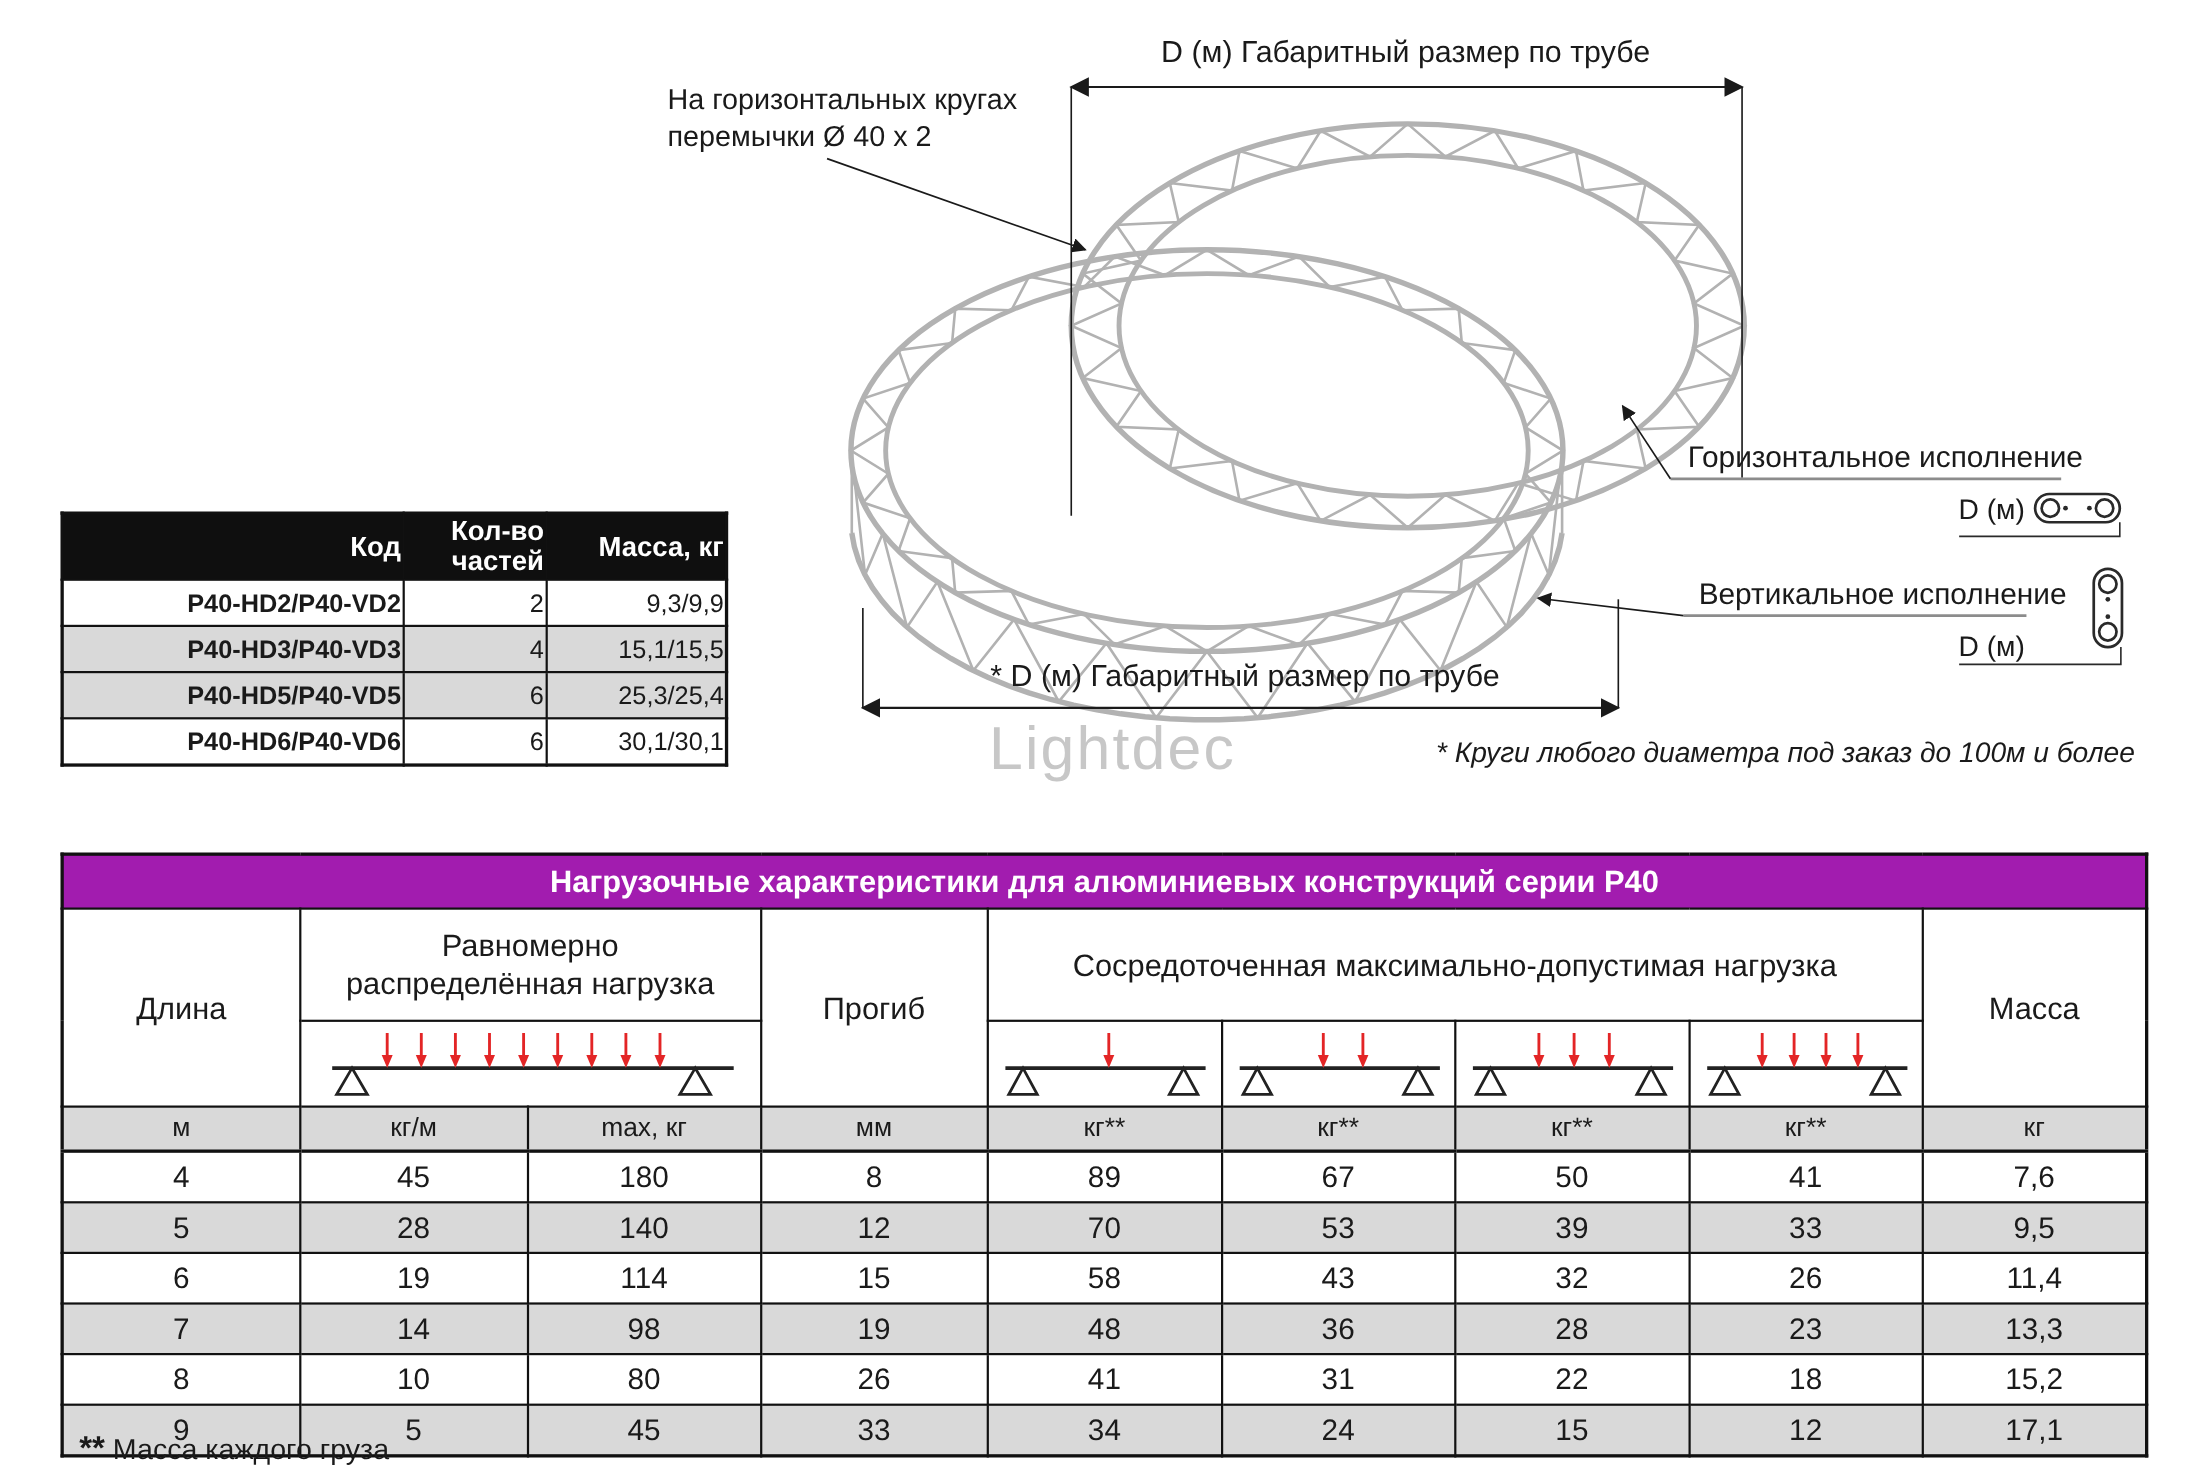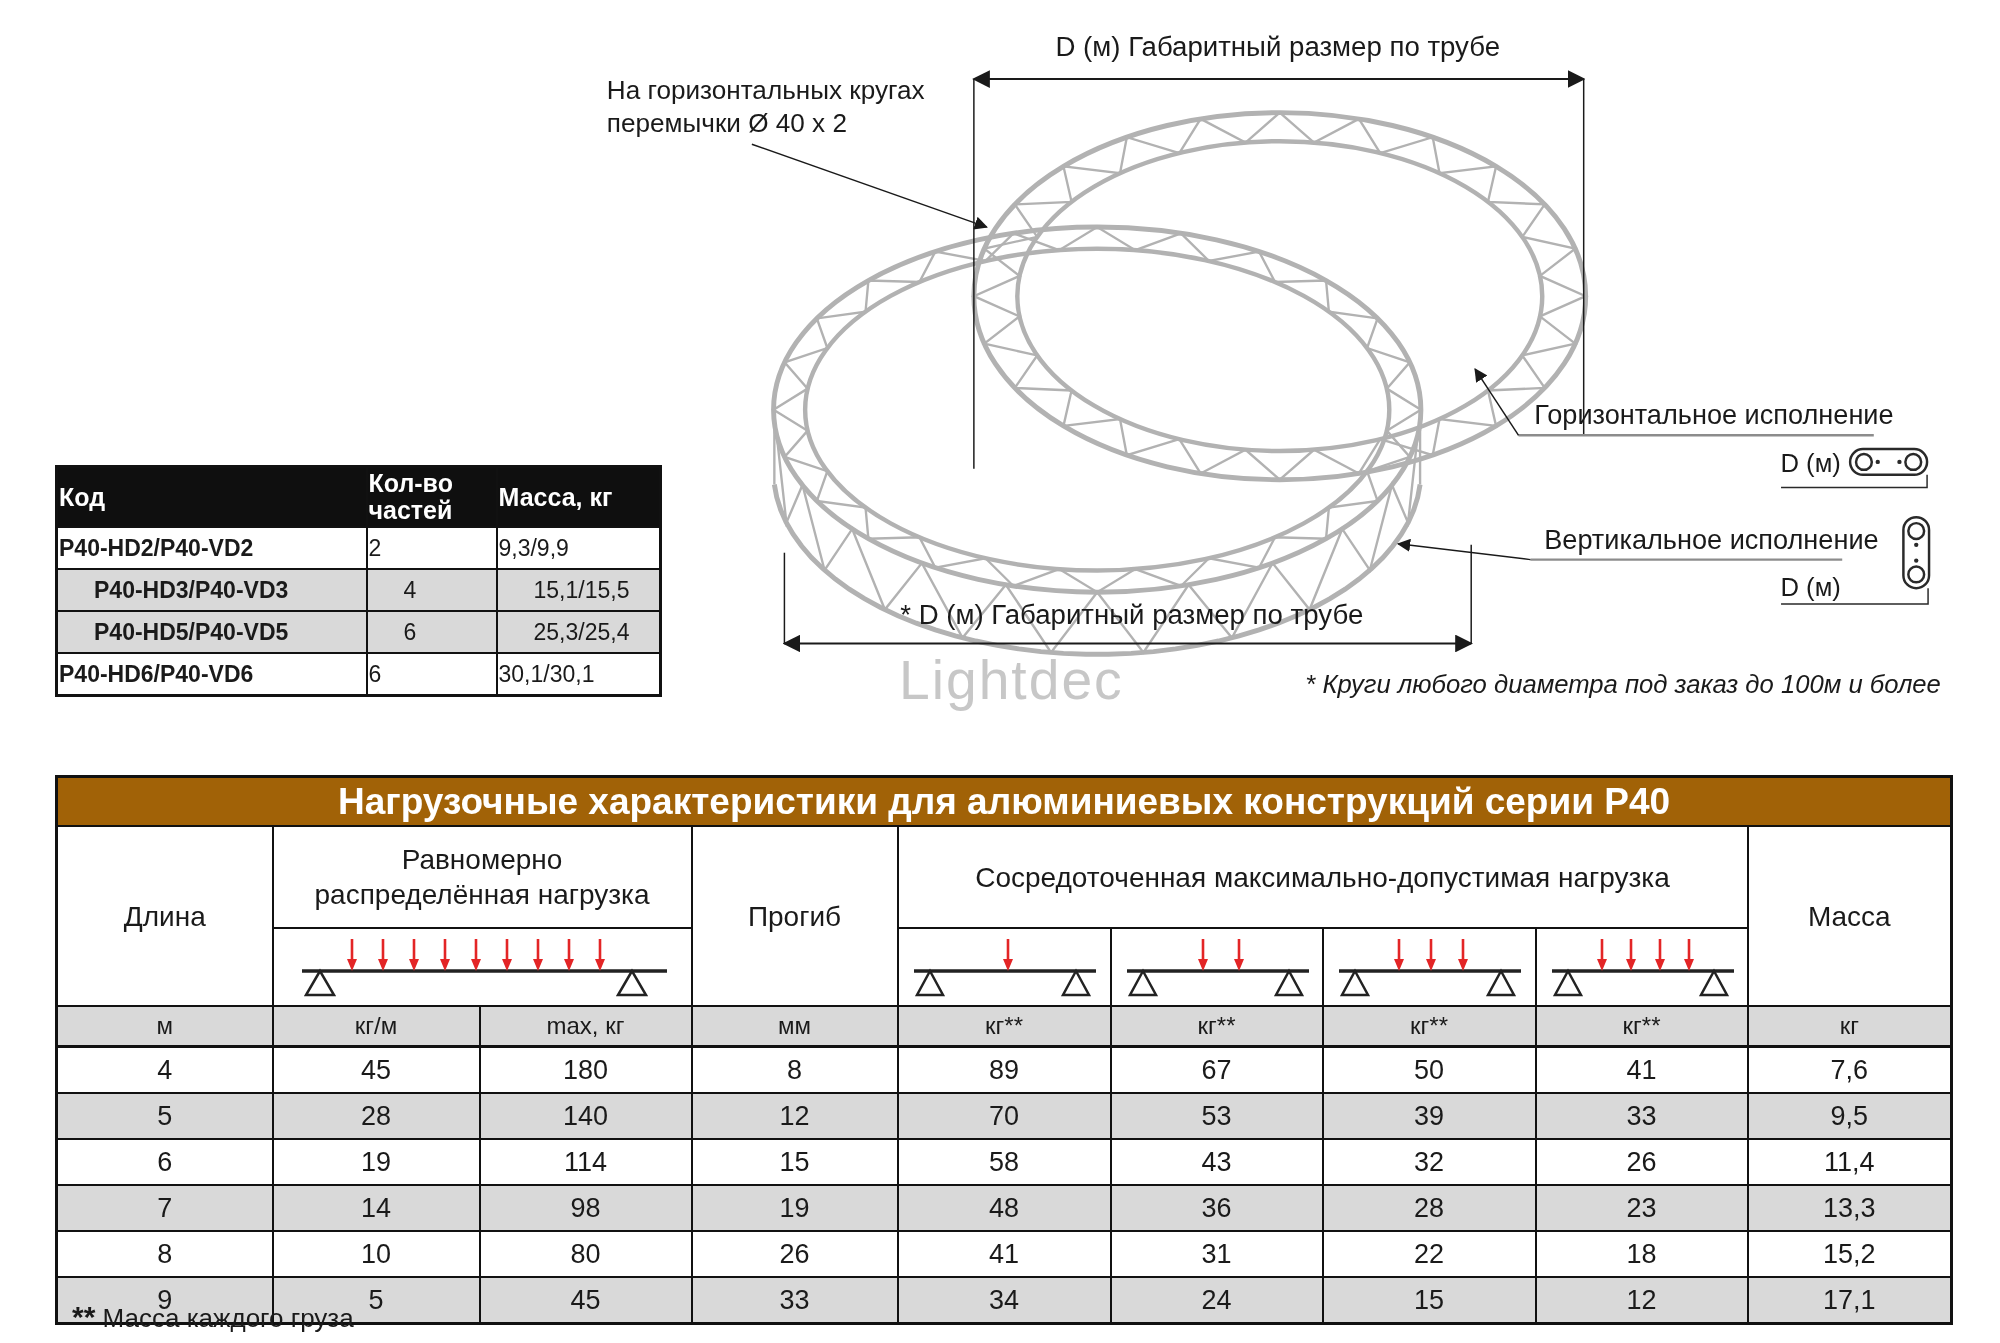--- a/index.html
+++ b/index.html
@@ -2,31 +2,31 @@
 <html><head>
 <meta charset="utf-8">
 <style>
   html,body{margin:0;padding:0;background:#ffffff;}
   .canvas{position:relative;width:2000px;height:1343px;background:#fff;overflow:hidden;
           font-family:"Liberation Sans",sans-serif;color:#1a1a1a;}
   table{border-collapse:collapse;table-layout:fixed;}
 
   
   .parts-table{position:absolute;left:55px;top:465px;width:604px;border:3px solid #111;}
-  .parts-table td{border:2px solid #111;text-align:left;vertical-align:middle;}
+  .parts-table td{border:2px solid #111;text-align:right;vertical-align:middle;}
   .parts-table .hd td{background:#0f0f0f;color:#fff;font-weight:bold;font-size:25px;
                       height:56px;line-height:1.08;}
   .parts-table tbody td{height:38px;font-size:23px;background:#fff;}
   .parts-table tbody tr.alt td{background:#d9d9d9;padding-left:36px;}
   .parts-table td.code{font-weight:bold;}
 
   
   .load-table{position:absolute;left:55px;top:775px;width:1895px;border:3px solid #111;}
   .load-table td{border:2px solid #111;text-align:center;vertical-align:middle;padding:0;}
-  .lt-title td{background:#a16207;color:#fff;font-size:37px;font-weight:bold;height:47px;border:2px solid #111;}
+  .lt-title td{background:#a21caf;color:#fff;font-size:28px;font-weight:bold;height:47px;border:2px solid #111;}
   .lt-head td{font-size:28px;height:100px;background:#fff;line-height:1.25;}
   .lt-diag td{height:76px;background:#fff;}
   .lt-diag svg{display:block;margin:0 auto;}
   .lt-units td{background:#d9d9d9;font-size:24px;height:38px;border-bottom:3px solid #111;}
   .lt-data td{font-size:27px;height:44px;background:#fff;}
   tr.lt-data.alt td{background:#d9d9d9;}
 
   
   .footnote{position:absolute;left:72px;top:1300px;font-size:26px;}
   .footnote .stars{font-weight:bold;font-size:30px;}

